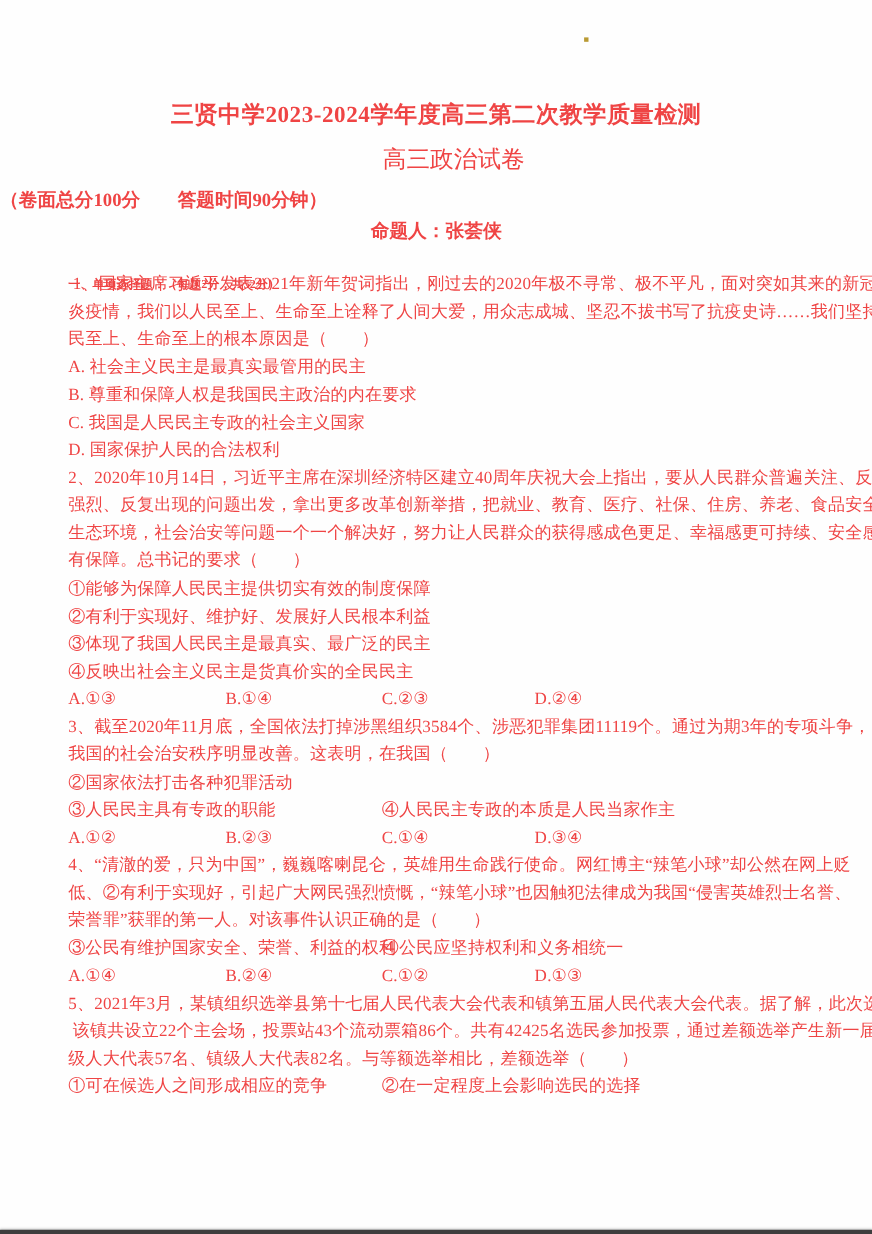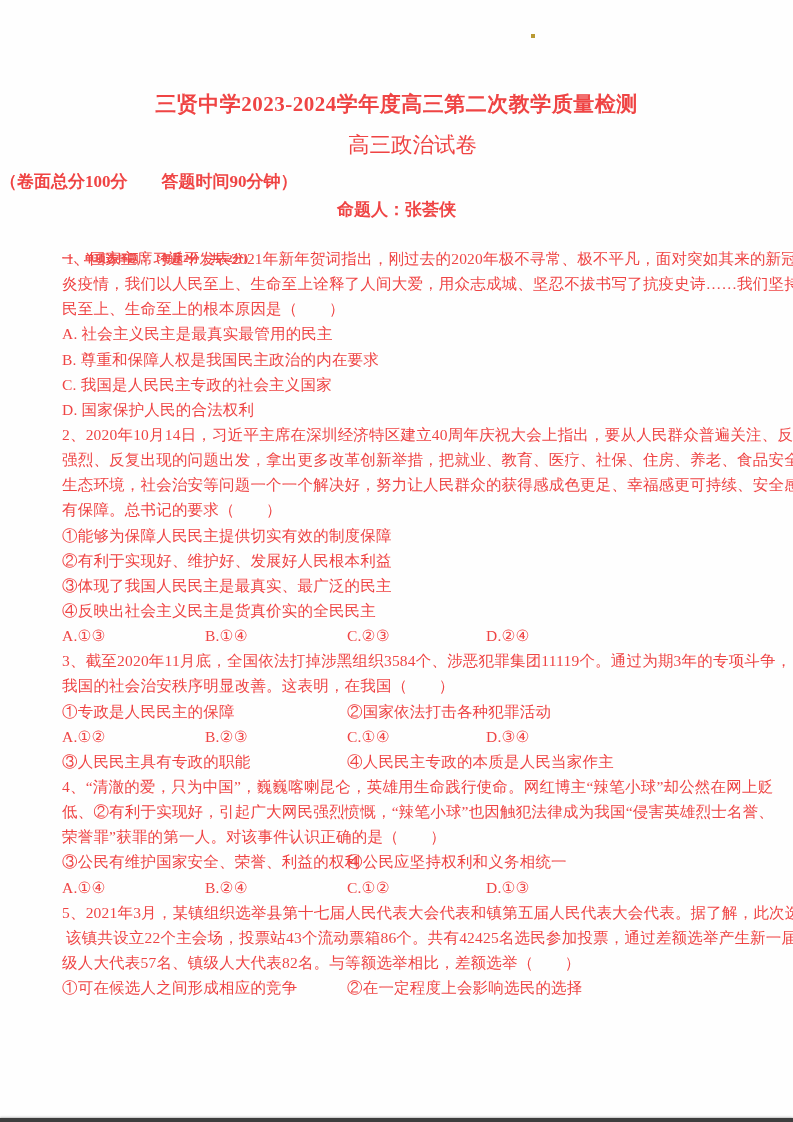--- a/index.html
+++ b/index.html
@@ -121,32 +121,31 @@
         <span>B.①④</span>
         <span>C.②③</span>
         <span>D.②④</span>
       </div>
     </section>
 
     <section>
       <div class="line">3、截至2020年11月底，全国依法打掉涉黑组织3584个、涉恶犯罪集团11119个。通过为期3年的专项斗争，</div>
       <div class="line">我国的社会治安秩序明显改善。这表明，在我国（　　）</div>
       <div class="line pair">
-        <span>①专政是人民民主的保障</span>
         <span>②国家依法打击各种犯罪活动</span>
+      </div>
+      <div class="line pair">
+        <span>③人民民主具有专政的职能</span>
+        <span>④人民民主专政的本质是人民当家作主</span>
       </div>
       <div class="line choices">
         <span>A.①②</span>
         <span>B.②③</span>
         <span>C.①④</span>
         <span>D.③④</span>
-      </div>
-      <div class="line pair">
-        <span>③人民民主具有专政的职能</span>
-        <span>④人民民主专政的本质是人民当家作主</span>
       </div>
     </section>
 
     <section>
       <div class="line">4、“清澈的爱，只为中国”，巍巍喀喇昆仑，英雄用生命践行使命。网红博主“辣笔小球”却公然在网上贬</div>
       <div class="line">低、②有利于实现好，引起广大网民强烈愤慨，“辣笔小球”也因触犯法律成为我国“侵害英雄烈士名誉、</div>
       <div class="line">荣誉罪”获罪的第一人。对该事件认识正确的是（　　）</div>
       <div class="line pair">
         <span>③公民有维护国家安全、荣誉、利益的权利</span>
         <span>④公民应坚持权利和义务相统一</span>

